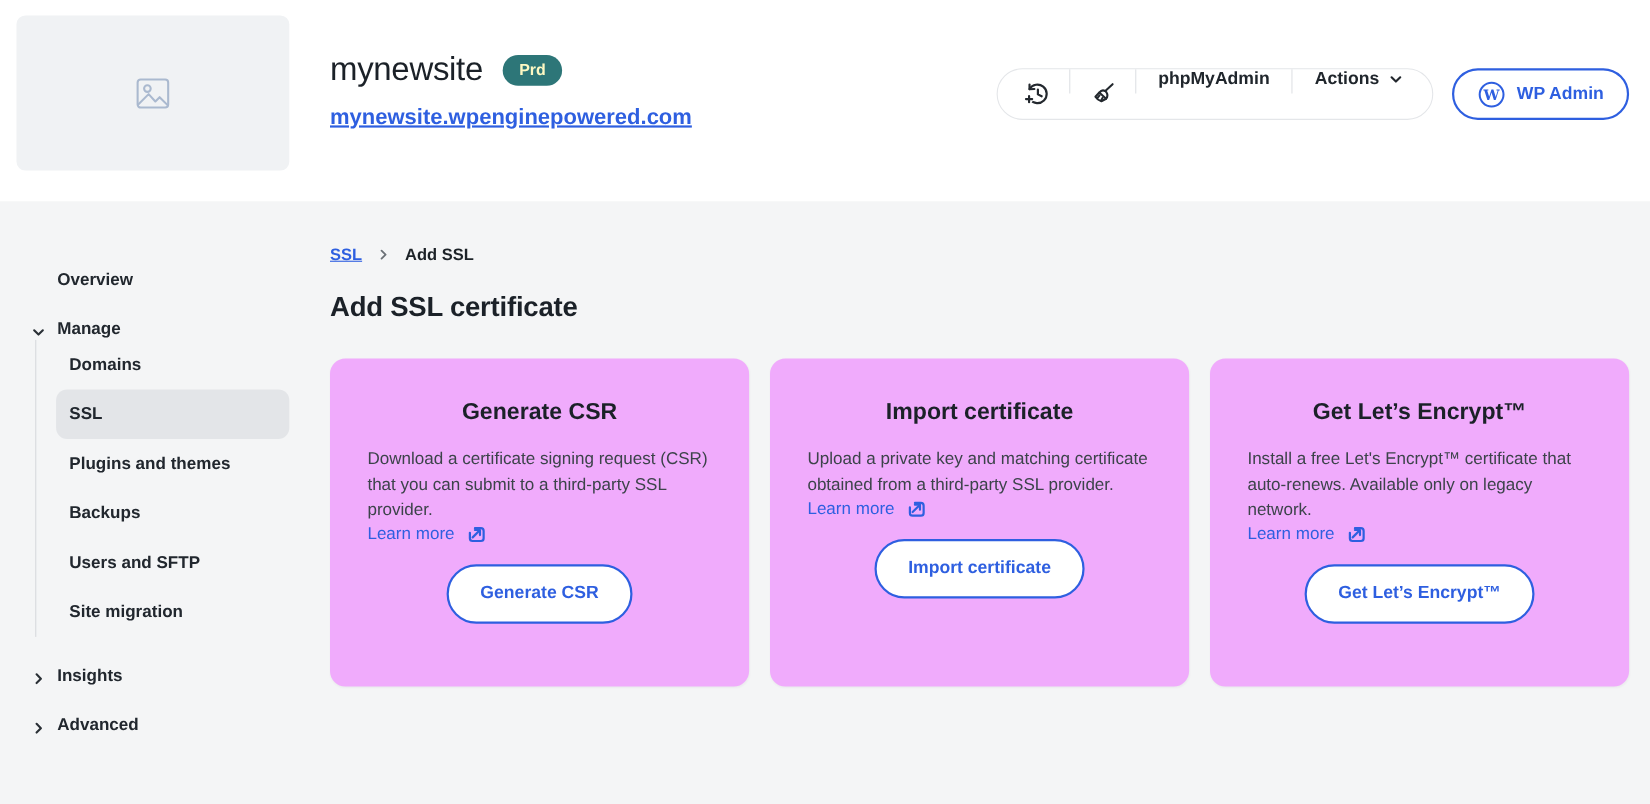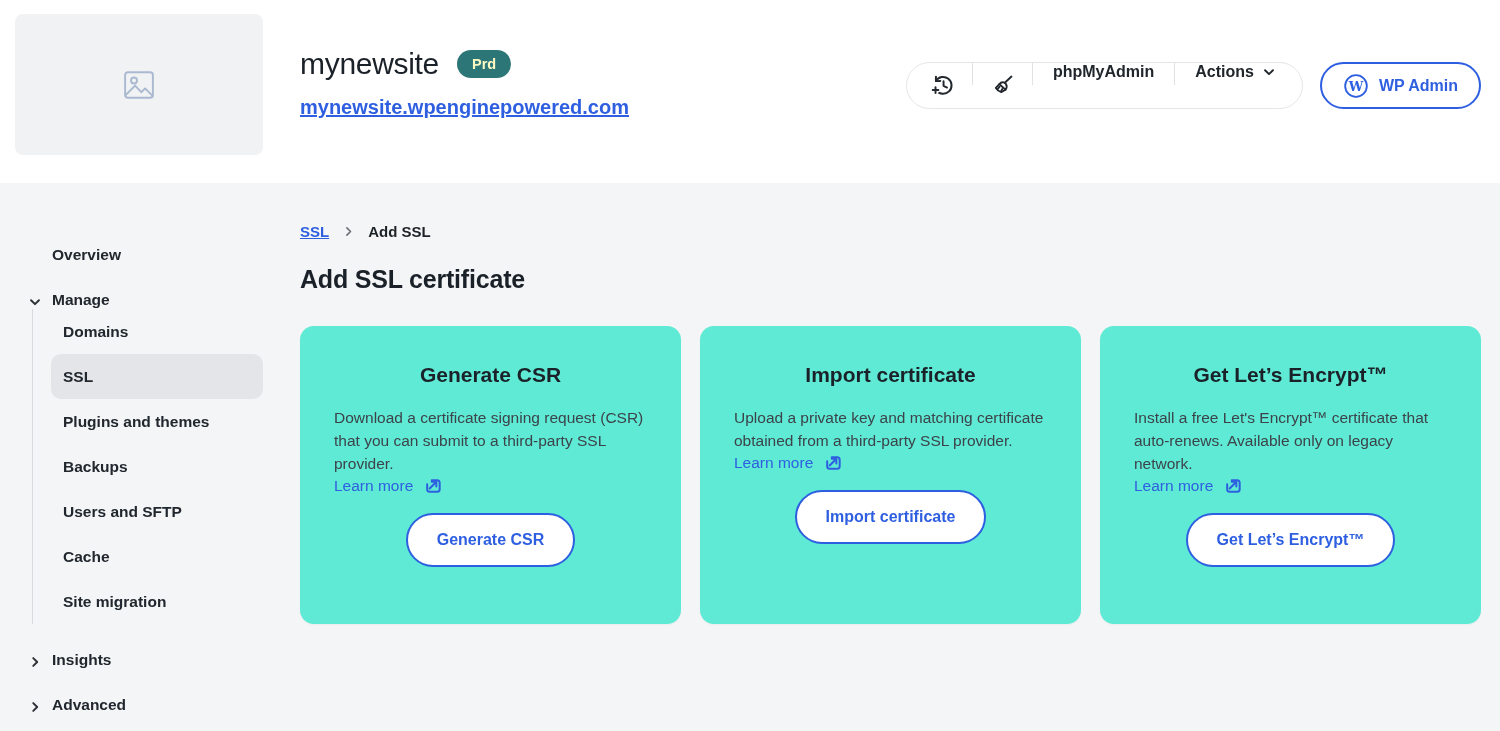--- a/index.html
+++ b/index.html
@@ -42,21 +42,21 @@
 
   
   .content { position:absolute; left:300px; top:0; width:1181px; }
   .breadcrumb { margin-top:40px; display:flex; align-items:center; gap:13px; font-size:15px; font-weight:700; }
   .crumb-link { color:#2e5fe0; text-decoration:underline; cursor:pointer; }
   .crumb-sep { color:#6b7177; display:flex; align-items:center; }
   .crumb-current { color:#1c2227; }
   .page-title { margin-top:25px; font-size:25px; font-weight:700; color:#1b2128; letter-spacing:-0.2px; }
 
   .cards { margin-top:32px; display:flex; gap:19px; }
-  .card { width:381px; height:298px; background:#5eead4; border-radius:14px; padding:37px 34px 0;
+  .card { width:381px; height:298px; background:#f0abfc; border-radius:14px; padding:37px 34px 0;
           box-shadow:0 1px 2px rgba(20,30,40,0.04); }
   .card-title { font-size:21px; font-weight:700; text-align:center; color:#1b2128; }
   .card-body { margin-top:19px; font-size:15.5px; line-height:23px; color:#3c434a; }
   .learn-more { display:inline-flex; align-items:center; gap:10px; margin-top:1px;
                 color:#2e5fe0; font-size:15.5px; font-weight:400; cursor:pointer; }
   .card-btn-row { display:flex; justify-content:center; margin-top:17px; }
   .card-btn { border:2px solid #2e5fe0; border-radius:28px; background:#ffffff; padding:0 29px; height:54px;
               display:flex; align-items:center; color:#2e5fe0; font-size:16px; font-weight:700; cursor:pointer; }
 
   svg { display:block; }
@@ -160,23 +160,20 @@
         <span class="nav-label">SSL</span>
       </div>
       <div class="sub-item">
         <span class="nav-label">Plugins and themes</span>
       </div>
       <div class="sub-item">
         <span class="nav-label">Backups</span>
       </div>
       <div class="sub-item">
         <span class="nav-label">Users and SFTP</span>
-      </div>
-      <div class="sub-item">
-        <span class="nav-label">Cache</span>
       </div>
       <div class="sub-item">
         <span class="nav-label">Site migration</span>
       </div>
     </div>
 
     <div class="nav-item">
       <span class="nav-chev">
         <svg width="14" height="14" viewBox="0 0 16 16" fill="none" stroke="#2a3036" stroke-width="2.2" stroke-linecap="round" stroke-linejoin="round">
           <path d="M6 3.5 L10.5 8 L6 12.5"></path>

